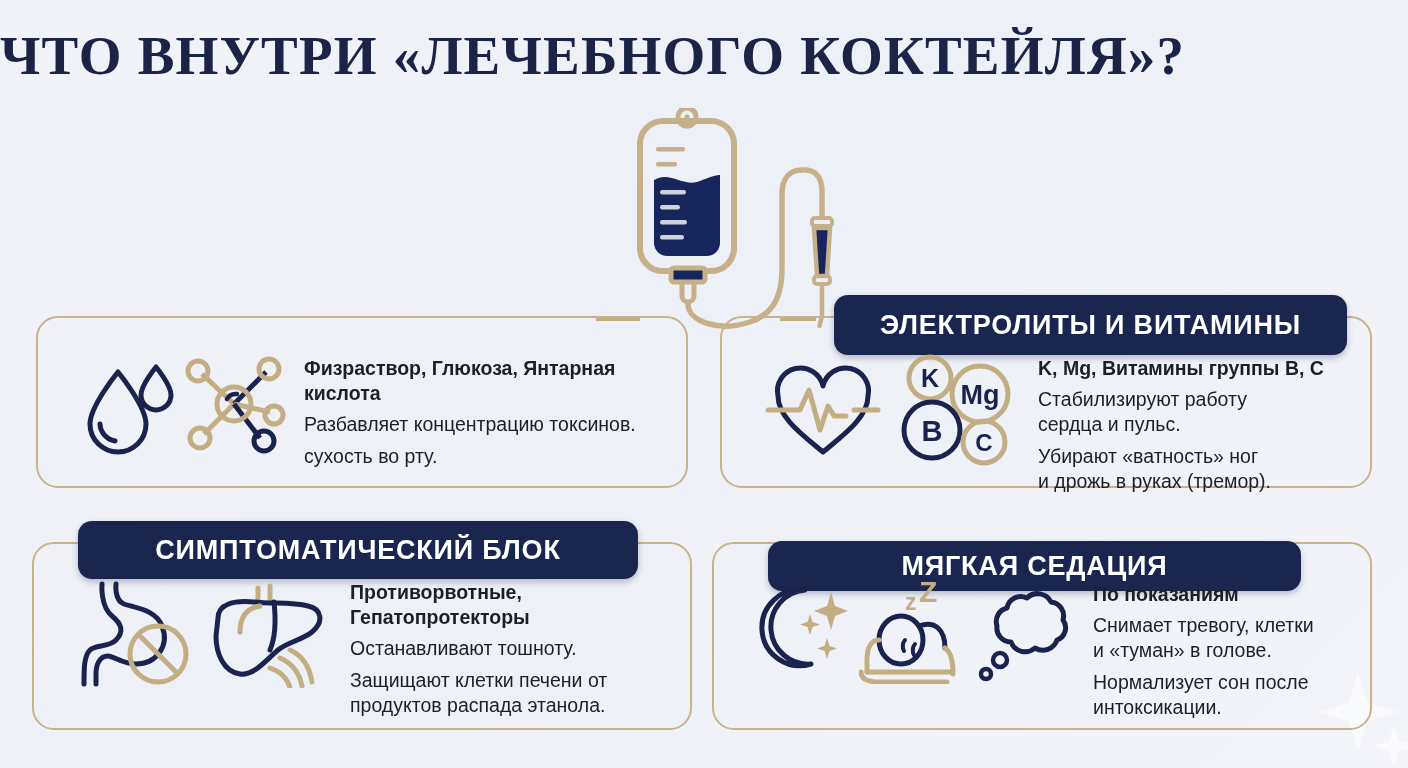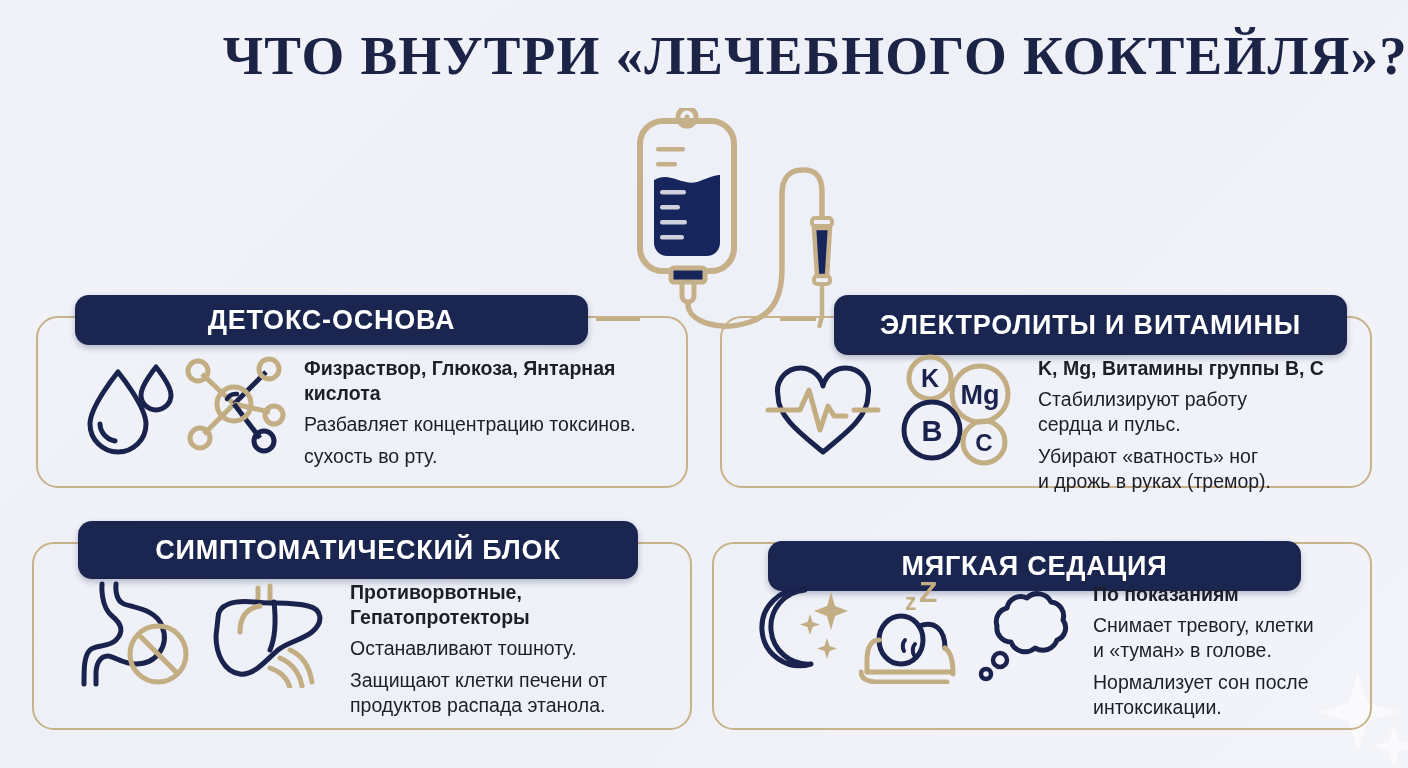--- a/index.html
+++ b/index.html
@@ -38,21 +38,21 @@
     left: 1372px; top: 724px;
     clip-path: polygon(50% 0%, 62% 38%, 100% 50%, 62% 62%, 50% 100%, 38% 62%, 0% 50%, 38% 38%);
   }
 
   
   .title {
     position: absolute;
     left: 0;
     right: 0;
     top: 24px;
-    text-align: right;
+    text-align: left;
     font-family: "Liberation Serif", "DejaVu Serif", serif;
     font-size: 55px;
     font-weight: 700;
     letter-spacing: 1.2px;
     color: #1b2347;
     white-space: nowrap;
   }
 
   
   .iv-wrap {
@@ -183,21 +183,20 @@
       <rect x="214" y="168" width="16" height="8" rx="3" stroke="#c6b089" stroke-width="4" fill="none"></rect>
 
       <path d="M222 178 L222 208 L219.5 218" stroke="#c6b089" stroke-width="4.5" fill="none" stroke-linecap="round"></path>
     </svg>
   </div>
 
   <div class="stub" style="left:596px; top:318px; width:44px; height:3px;"></div>
   <div class="stub" style="left:780px; top:318px; width:36px; height:3px;"></div>
 
   <div class="card c1"></div>
-  <div class="badge b1">ДЕТОКС-ОСНОВА</div>
   <div class="card-body cb1">
     <div class="icons">
 
       <span>
         <svg width="96" height="104" viewBox="0 0 96 104">
           <path d="M38 20 C 38 20, 10 54, 10 72 a28 28 0 0 0 56 0 C 66 54, 38 20, 38 20 Z" stroke="#19234d" stroke-width="5" fill="none" stroke-linejoin="round"></path>
           <path d="M20 72 a18 18 0 0 0 15 17" stroke="#19234d" stroke-width="5" fill="none" stroke-linecap="round"></path>
           <path d="M76 15 C 76 15, 61 33, 61 43 a15 15 0 0 0 30 0 C 91 33, 76 15, 76 15 Z" stroke="#19234d" stroke-width="5" fill="none" stroke-linejoin="round"></path>
         </svg>
       </span>

